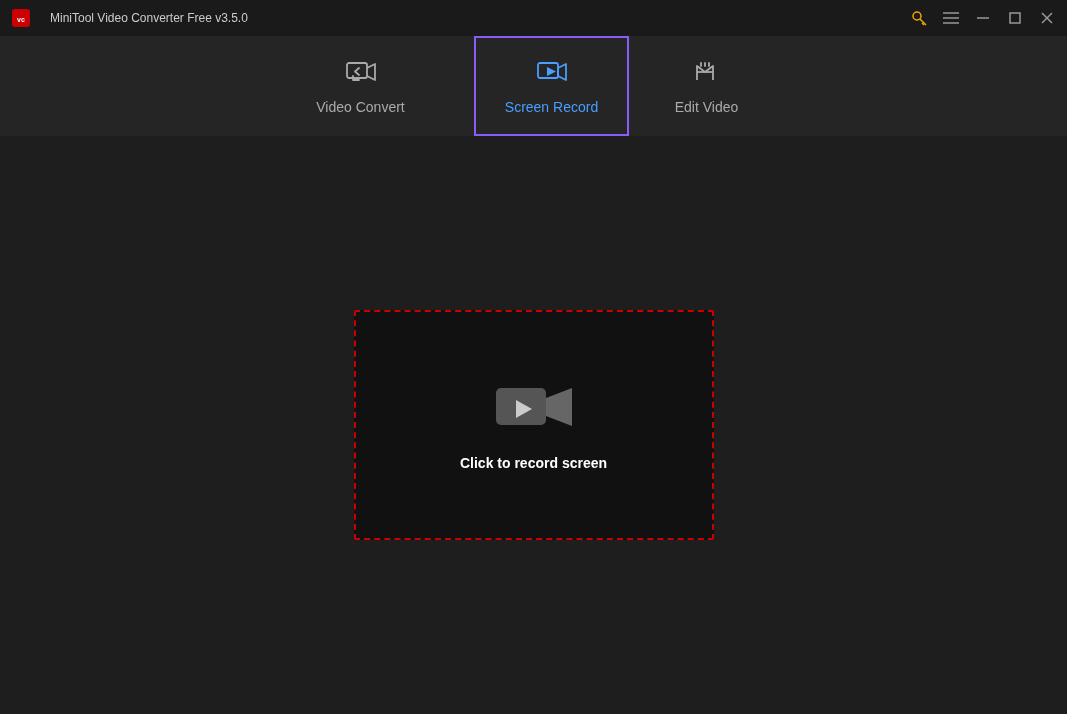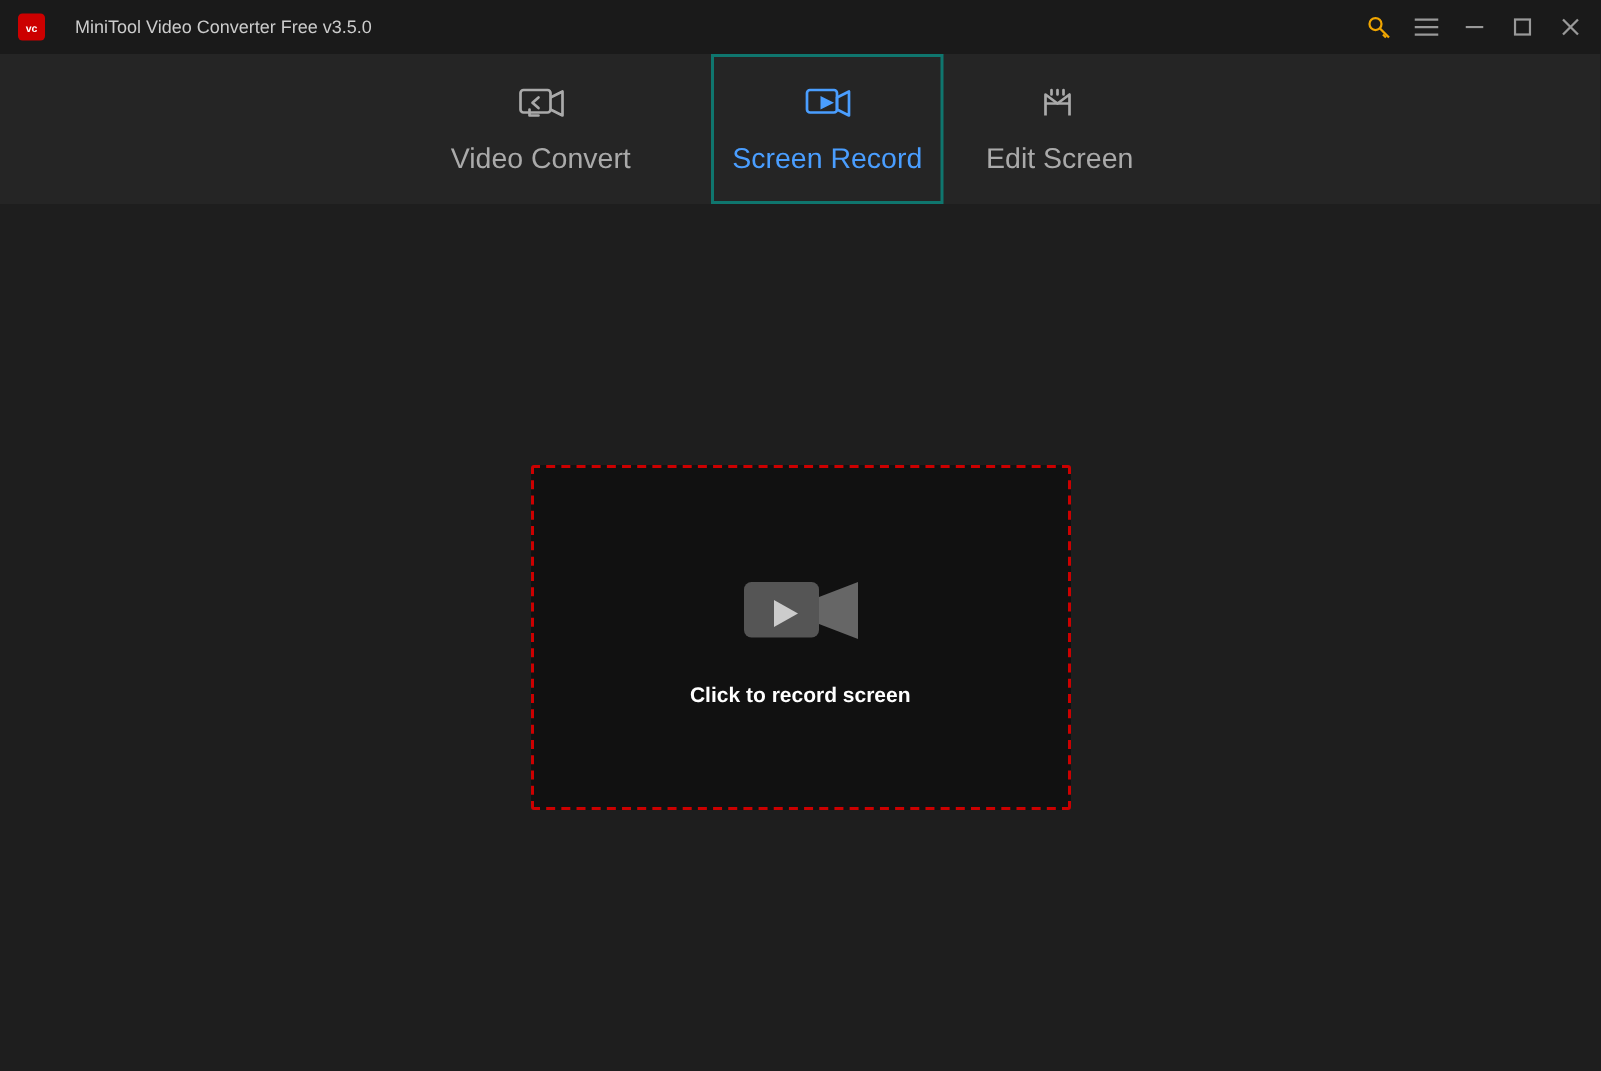--- a/index.html
+++ b/index.html
@@ -105,36 +105,36 @@
       width: 155px;
       height: 100px;
       cursor: pointer;
       gap: 8px;
       color: #aaaaaa;
       border: 2px solid transparent;
       transition: background 0.15s;
     }
 
     .nav-tab.active {
-      border: 2px solid #0f766e;
+      border: 2px solid #8b5cf6;
       color: #4a9eff;
       margin-left: 36px;
     }
 
     .nav-tab-icon {
       font-size: 28px;
       line-height: 1;
     }
 
     .nav-tab.active .nav-tab-icon {
       color: #4a9eff;
     }
 
     .nav-tab-label {
-      font-size: 19px;
+      font-size: 14px;
     }
 
     
     .main-content {
       display: flex;
       align-items: center;
       justify-content: center;
       height: calc(714px - 36px - 100px);
       background-color: #1e1e1e;
     }
@@ -274,21 +274,21 @@
   </div>
 
   <div class="nav-tab">
     <div class="nav-tab-icon">
       <svg class="nav-svg" viewBox="0 0 32 28" fill="none">
         <path d="M6 22 L6 8 L14 14 L22 8 L22 22" stroke="#aaa" stroke-width="1.8" stroke-linejoin="round" fill="none"></path>
         <line x1="6" y1="14" x2="22" y2="14" stroke="#aaa" stroke-width="1.8"></line>
         <path d="M10 8 L10 5 M14 8 L14 5 M18 8 L18 5" stroke="#aaa" stroke-width="1.8" stroke-linecap="round"></path>
       </svg>
     </div>
-    <span class="nav-tab-label">Edit Screen</span>
+    <span class="nav-tab-label">Edit Video</span>
   </div>
 
 </div>
 
 <div class="main-content">
   <div class="record-area">
 
     <div class="camera-icon-wrapper">
       <svg class="camera-svg" viewBox="0 0 80 55" fill="none">
 

